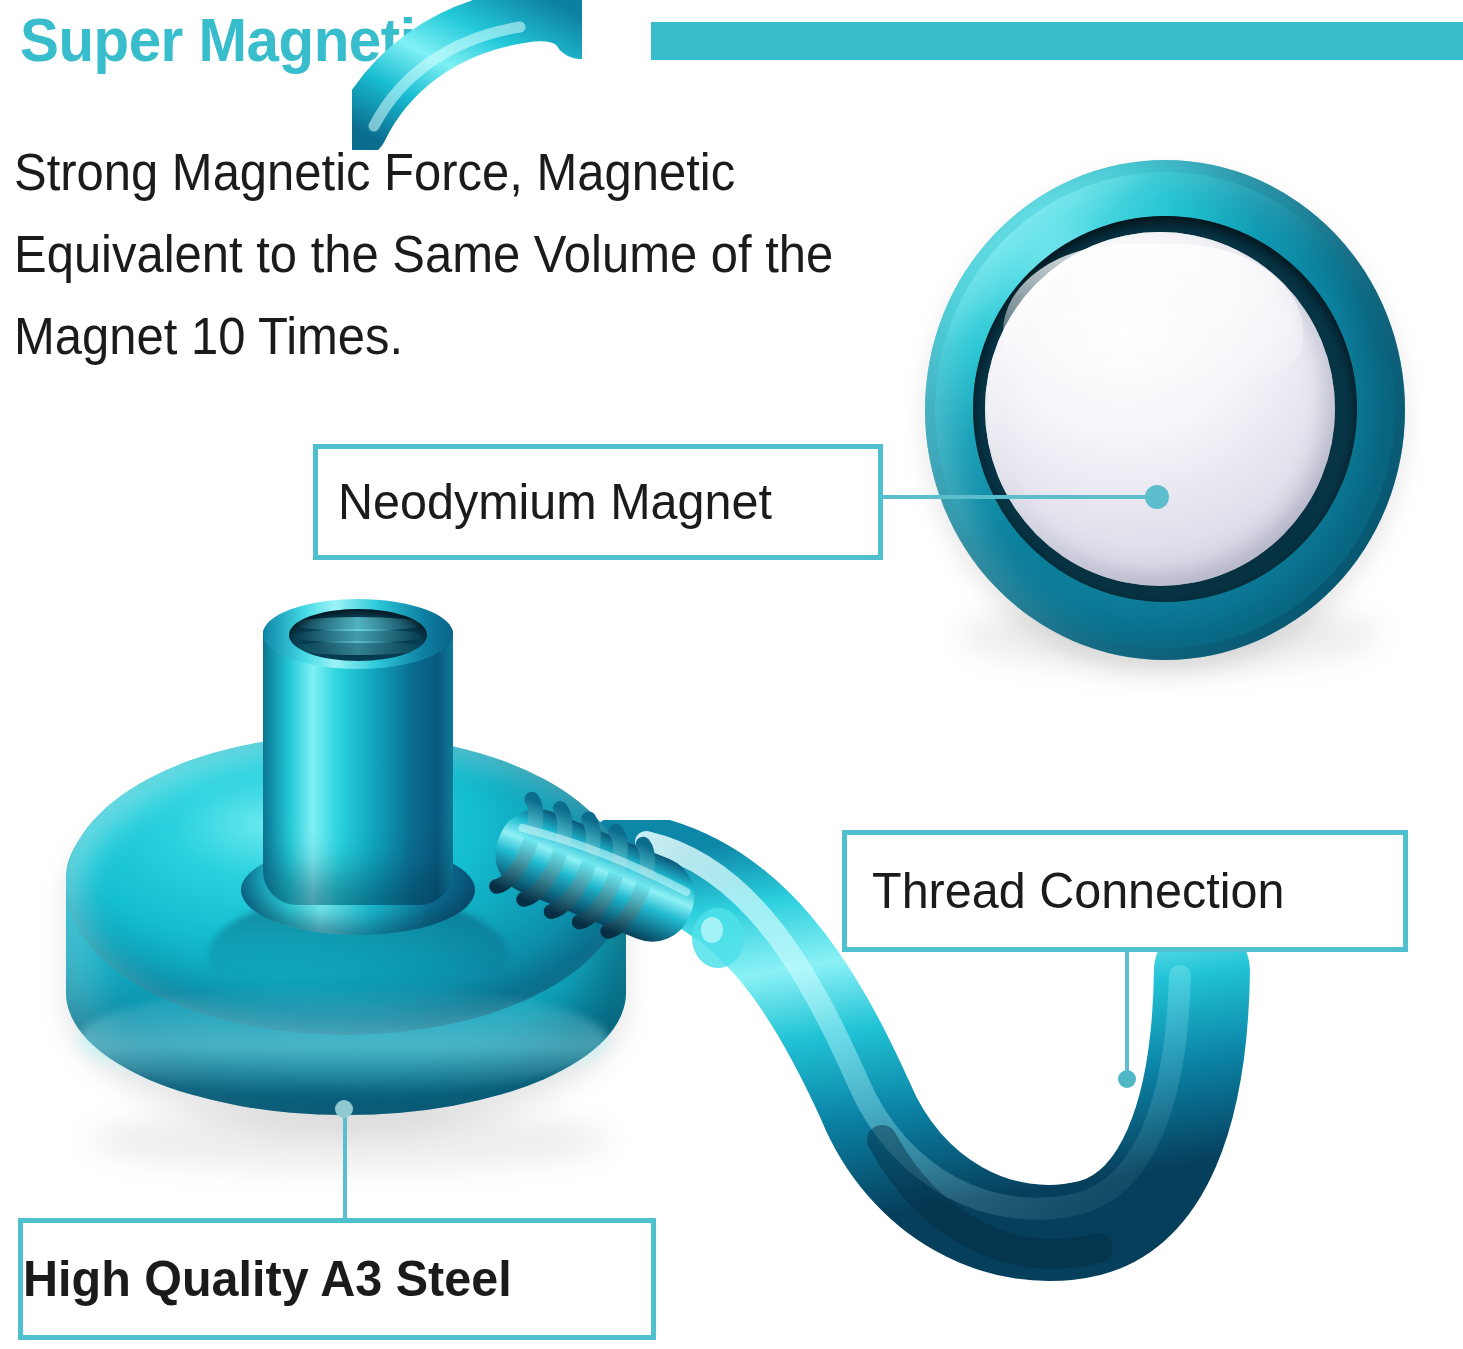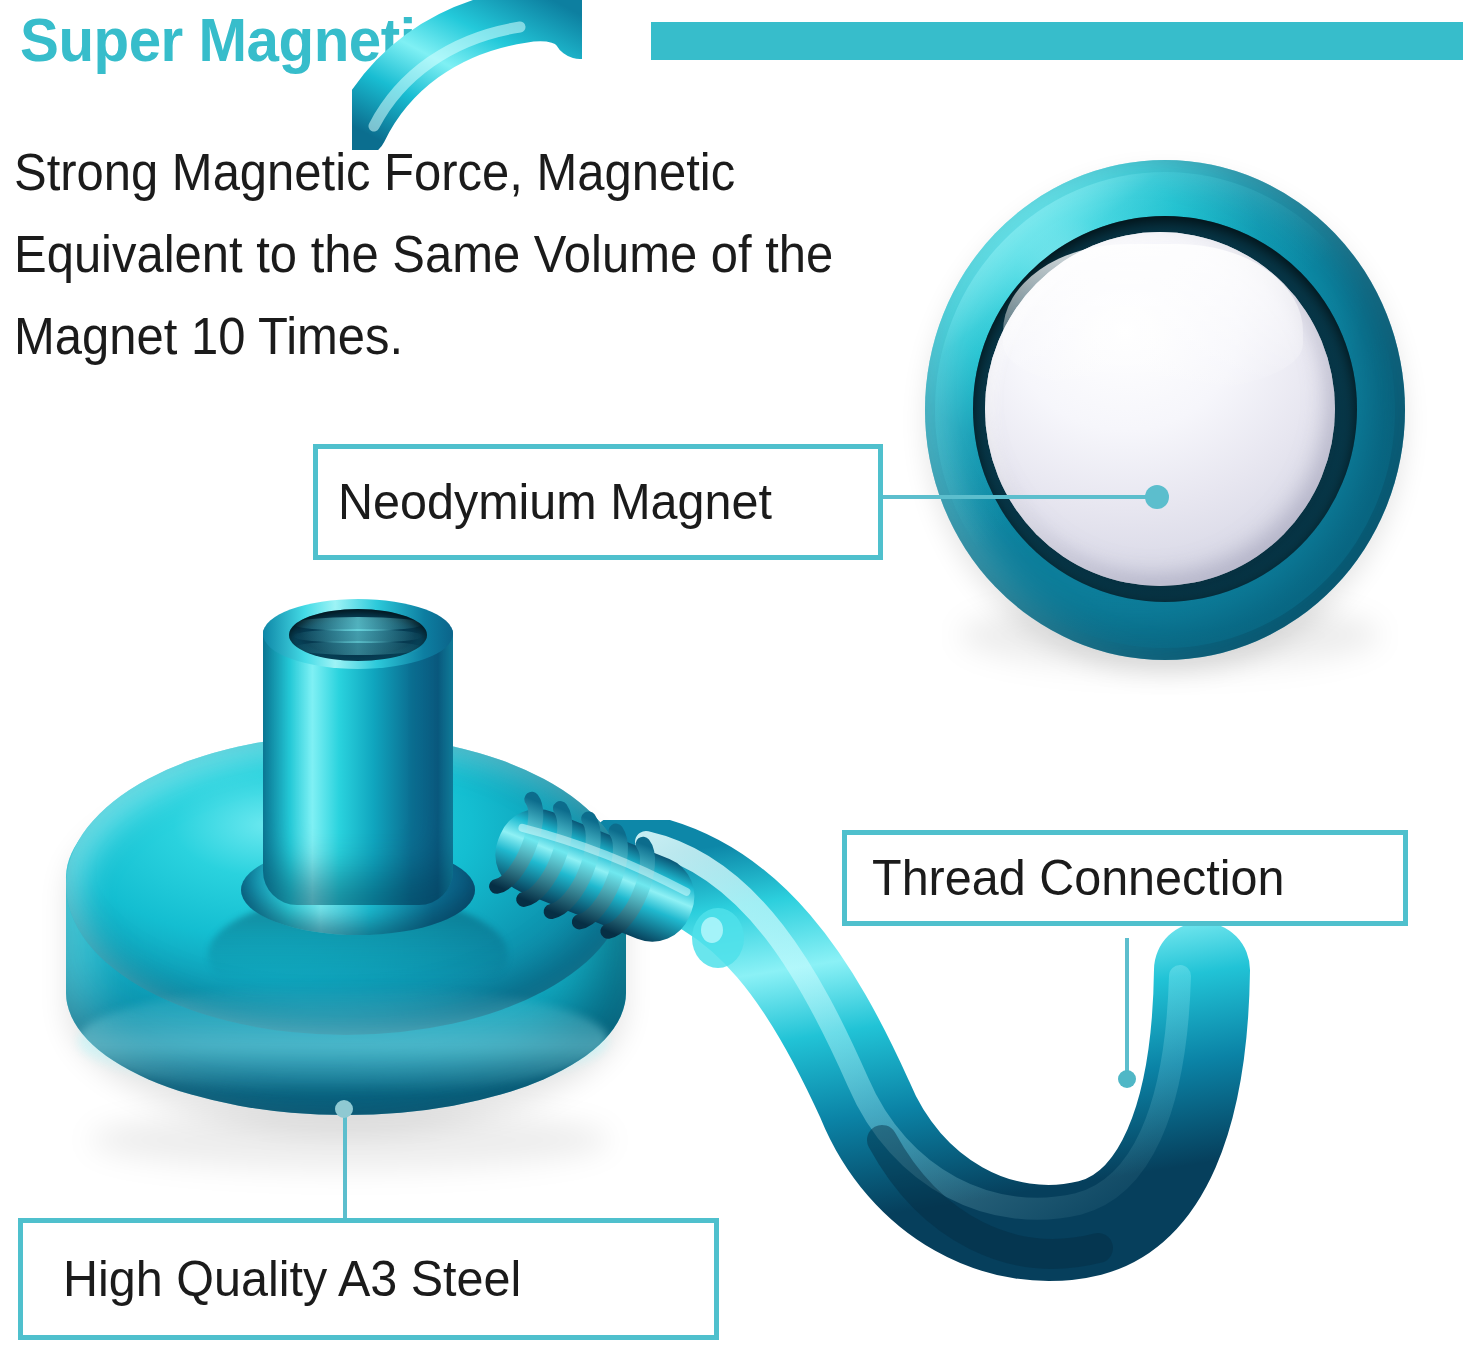--- a/index.html
+++ b/index.html
@@ -50,22 +50,22 @@
     margin-left:11px;
   }
   .callout span{
     font-size:50px;
     font-family:"Liberation Sans Narrow","Liberation Sans",sans-serif;
     color:#1b1b1b;
     white-space:nowrap;
     transform:scaleX(0.97);transform-origin:left center;
   }
   #callout-neodymium{left:302px;top:444px;width:570px;height:116px;padding-left:20px;}
-  #callout-thread{left:831px;top:830px;width:566px;height:96px;padding-left:25px;}
-  #callout-steel{left:7px;top:1218px;width:701px;height:122px;padding-left:40px;}
+  #callout-thread{left:831px;top:830px;width:566px;height:122px;padding-left:25px;}
+  #callout-steel{left:7px;top:1218px;width:638px;height:122px;font-weight:bold;}
 
   
   .leader{position:absolute;background:#5cbecd;z-index:35;}
   .leader-dot{position:absolute;border-radius:50%;background:#5cbecd;z-index:36;}
 
   #leader-neodymium{left:870px;top:495px;width:290px;height:4px;}
   #dot-neodymium{left:1145px;top:485px;width:24px;height:24px;}
 
   #leader-thread{left:1125px;top:938px;width:4px;height:142px;}
   #dot-thread{left:1118px;top:1070px;width:18px;height:18px;background:#4fb7c6;}

